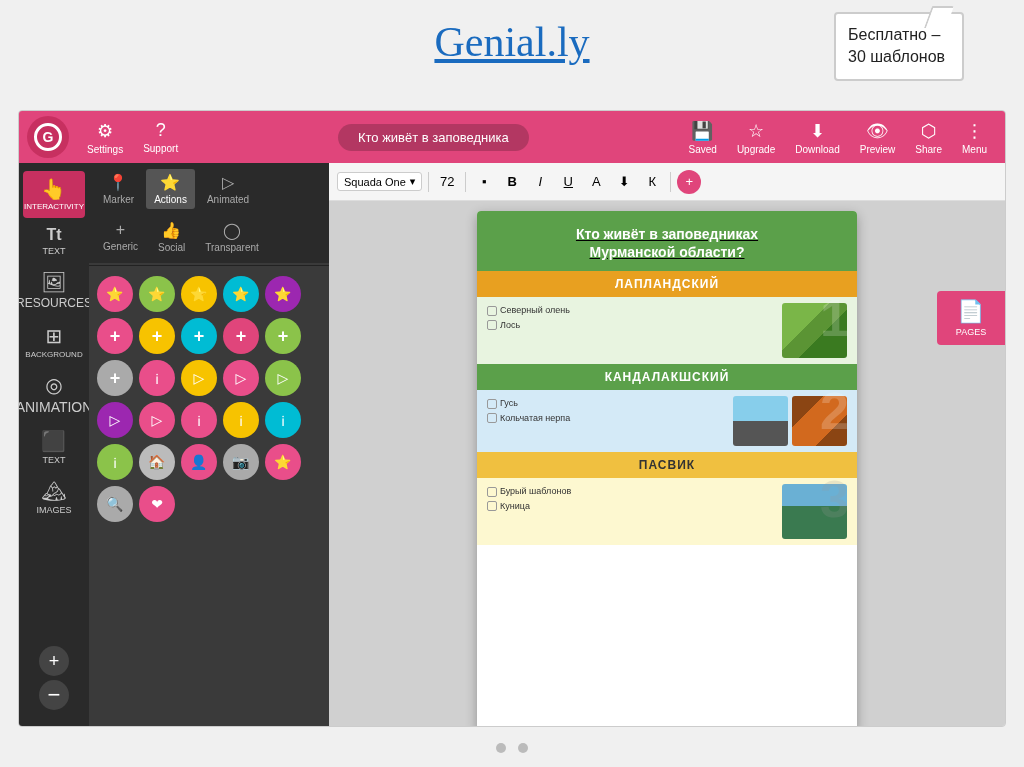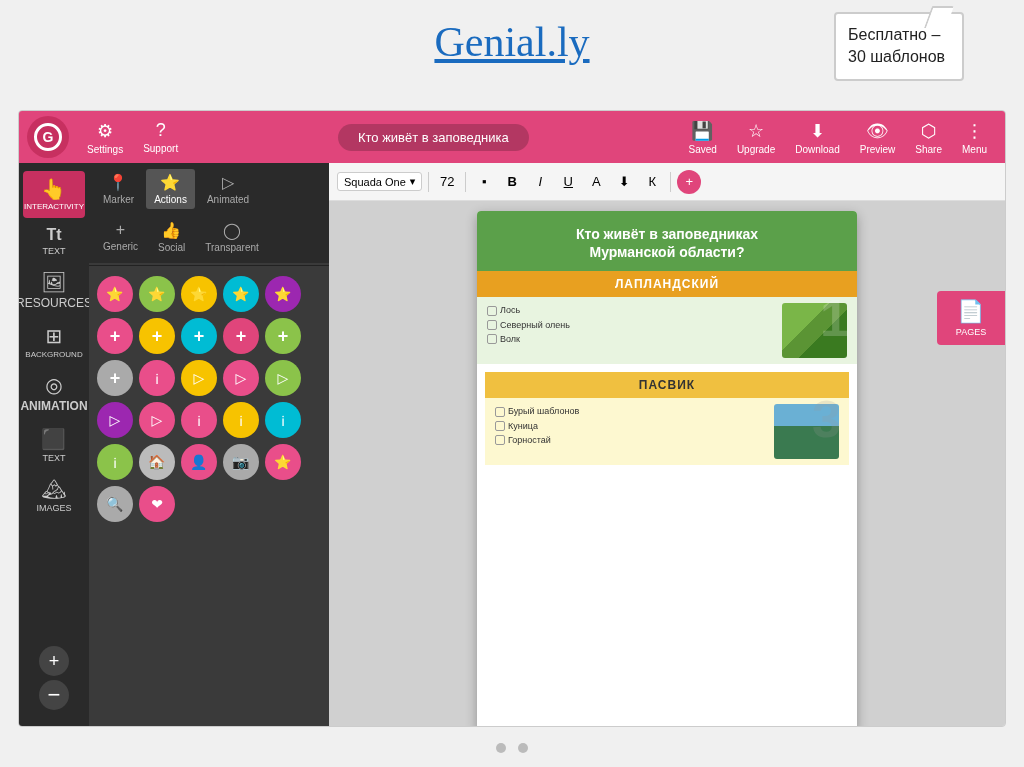--- a/index.html
+++ b/index.html
@@ -288,20 +288,21 @@
       background: white;
       border-radius: 4px;
       overflow: hidden;
       box-shadow: 0 4px 12px rgba(0,0,0,0.3);
     }
 
     .slide-header {
       background: #5ba04a;
       padding: 14px 16px 10px;
       text-align: center;
+      text-decoration: underline;
     }
     .slide-header-title {
       color: white;
       font-size: 14px;
       font-weight: bold;
       line-height: 1.3;
     }
 
     .section-banner {
       padding: 6px 10px;
@@ -519,21 +520,21 @@
       <div class="sidebar-item">
         <span class="si-icon">🖼</span>
         <span style="font-size:12px;">RESOURCES</span>
       </div>
       <div class="sidebar-item">
         <span class="si-icon">⊞</span>
         <span style="font-size:8px;">BACKGROUND</span>
       </div>
       <div class="sidebar-item">
         <span class="si-icon">◎</span>
-        <span style="font-size:12px;font-weight:bold;">ANIMATION</span>
+        <span style="font-size:14px;">ANIMATION</span>
       </div>
       <div class="sidebar-item">
         <span class="si-icon">⬛</span>
         <span>TEXT</span>
       </div>
       <div class="sidebar-item">
         <span class="si-icon">🏔</span>
         <span>IMAGES</span>
       </div>
 
@@ -700,53 +701,65 @@
               </div>
             </div>
 
             <div class="slide-section-block green-section" style="padding:0;">
               <div class="section-banner laplandsky">ЛАПЛАНДСКИЙ</div>
               <div style="display:flex;background:#e8f4e0;padding:6px 10px;gap:8px;position:relative;">
                 <div class="slide-num-overlay">1</div>
                 <div class="slide-text-col">
                   <div class="slide-checkbox-item">
                       <div class="cb"></div>
-                      <span>Лось</span>
-                    </div>
-                  <div class="slide-checkbox-item">
-                      <div class="cb"></div>
                       <span>Северный олень</span>
                     </div>
                   <div class="slide-checkbox-item">
                       <div class="cb"></div>
-                      <span>Волк</span>
+                      <span>Лось</span>
                     </div>
                 </div>
                 <div class="slide-img img-landscape" style="border-radius:3px;"></div>
               </div>
             </div>
 
-
-            <div class="slide-section-block" style="padding:8px;">
+            <div class="slide-section-block" style="padding:0;">
+              <div class="section-banner" style="background:#5ba04a;">КАНДАЛАКШСКИЙ</div>
+              <div style="display:flex;background:#d4eaf7;padding:6px 10px;gap:8px;position:relative;">
+                <div class="slide-num-overlay">2</div>
+                <div class="slide-text-col">
+                  <div class="slide-checkbox-item">
+                      <div class="cb"></div>
+                      <span>Гусь</span>
+                    </div>
+                  <div class="slide-checkbox-item">
+                      <div class="cb"></div>
+                      <span>Кольчатая нерпа</span>
+                    </div>
+                </div>
+                <div style="display:flex;gap:4px;">
+                  <div class="slide-img img-bird" style="width:55px;height:50px;border-radius:3px;"></div>
+                  <div class="slide-img img-animal" style="width:55px;height:50px;border-radius:3px;"></div>
+                </div>
+              </div>
+            </div>
+
+            <div class="slide-section-block" style="padding:0;">
               <div class="section-banner pasvik">ПАСВИК</div>
               <div style="display:flex;background:#fdf8d0;padding:6px 10px;gap:8px;position:relative;">
                 <div class="slide-num-overlay" style="color:#999;">3</div>
                 <div class="slide-text-col">
                   <div class="slide-checkbox-item">
                       <div class="cb"></div>
                       <span>Бурый шаблонов</span>
                     </div>
                   <div class="slide-checkbox-item">
                       <div class="cb"></div>
                       <span>Куница</span>
                     </div>
-                  <div class="slide-checkbox-item">
-                      <div class="cb"></div>
-                      <span>Горностай</span>
-                    </div>
                 </div>
                 <div class="slide-img img-water" style="border-radius:3px;"></div>
               </div>
             </div>
 
           </div>
 
         </div>
 
         <div class="pages-panel">

